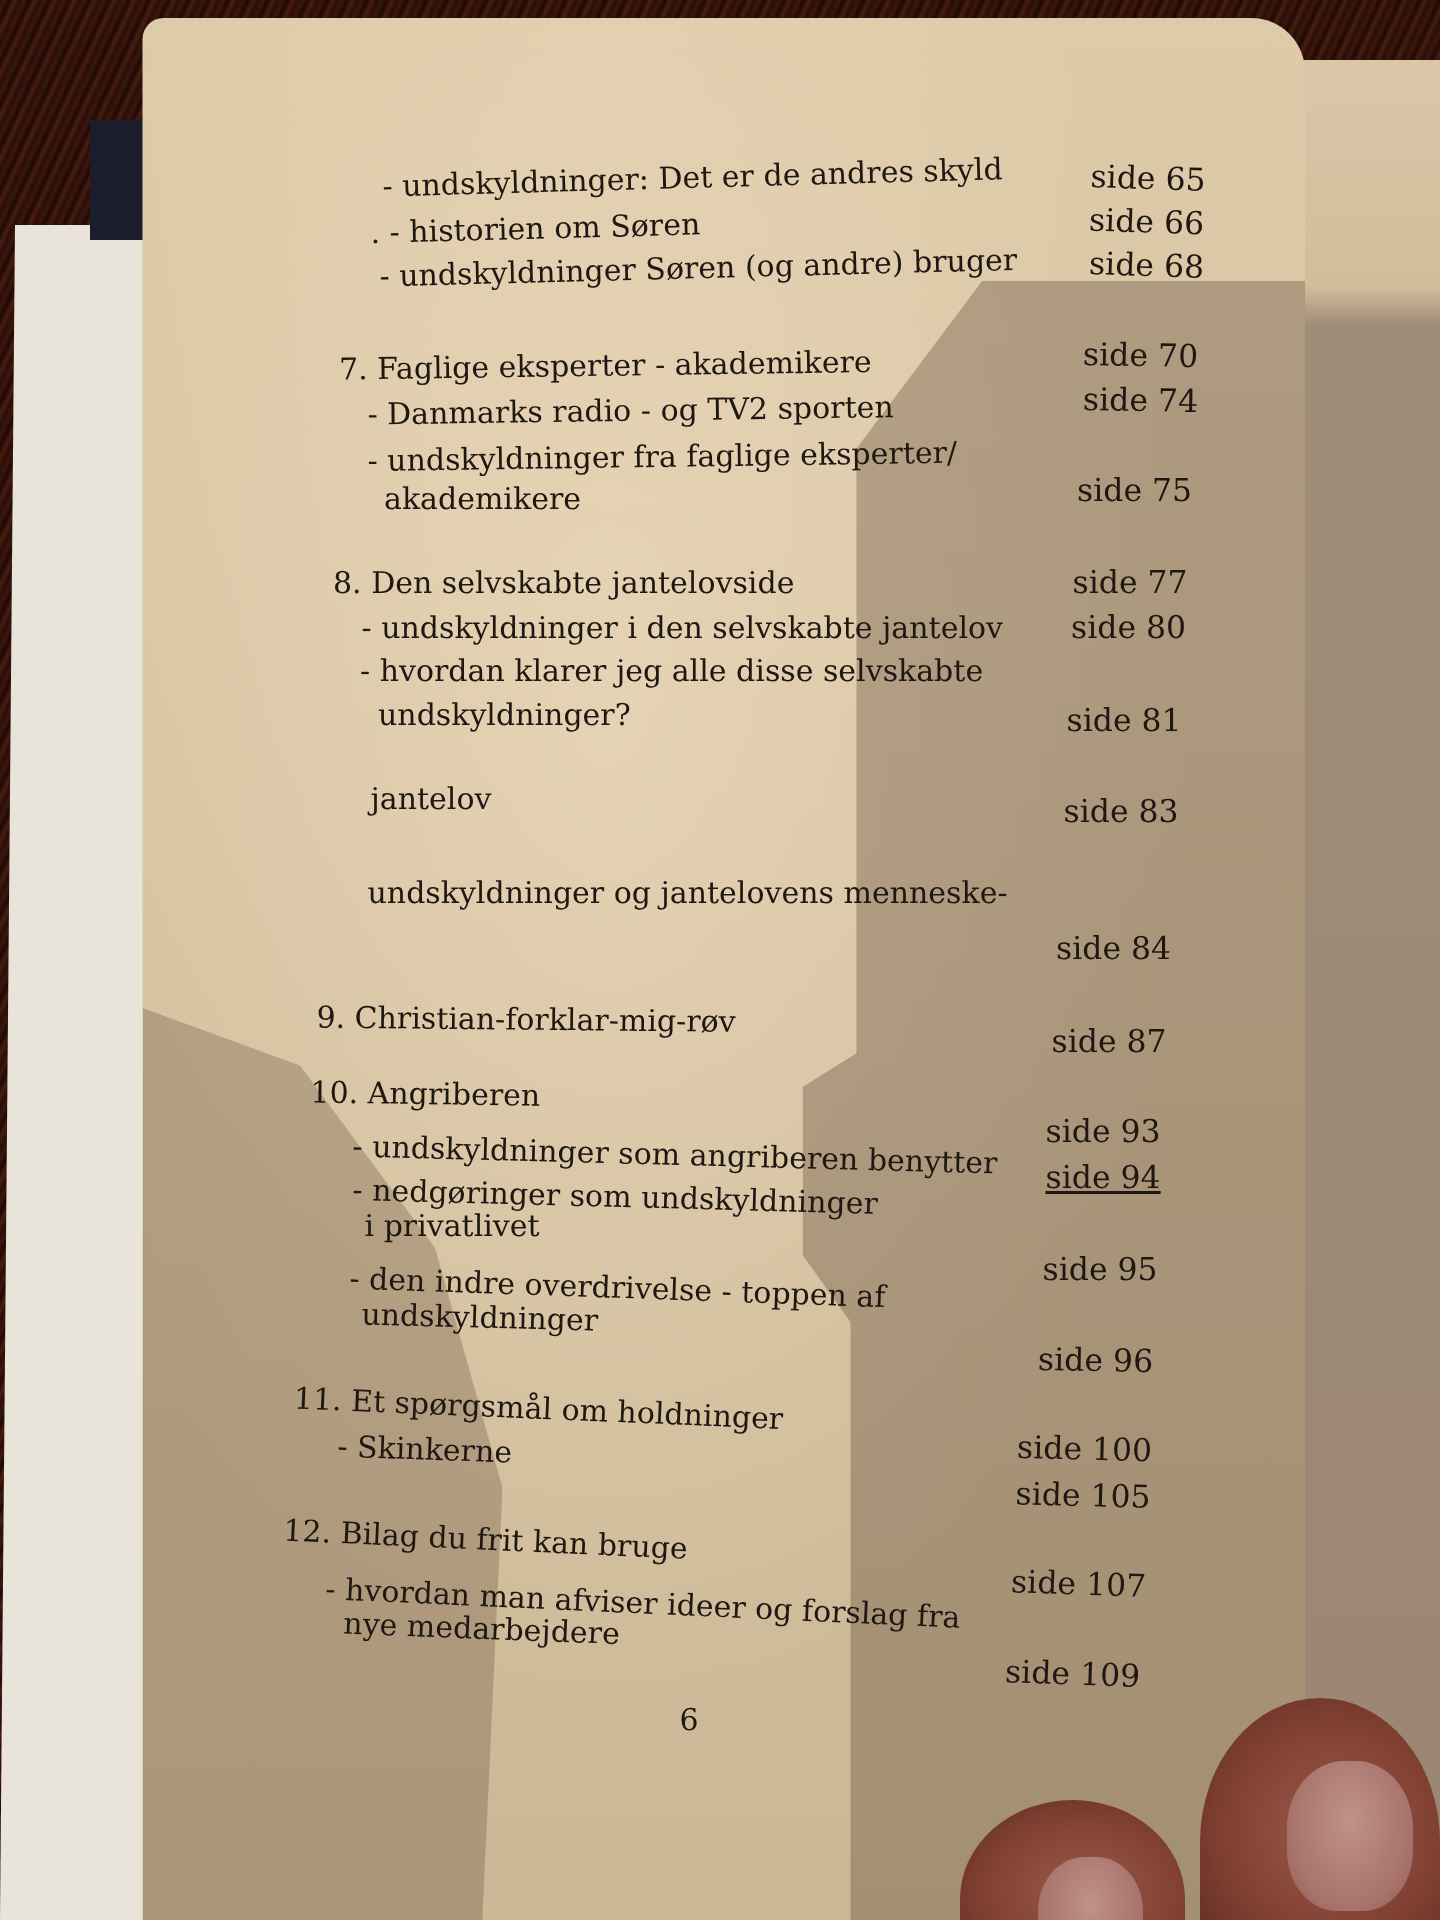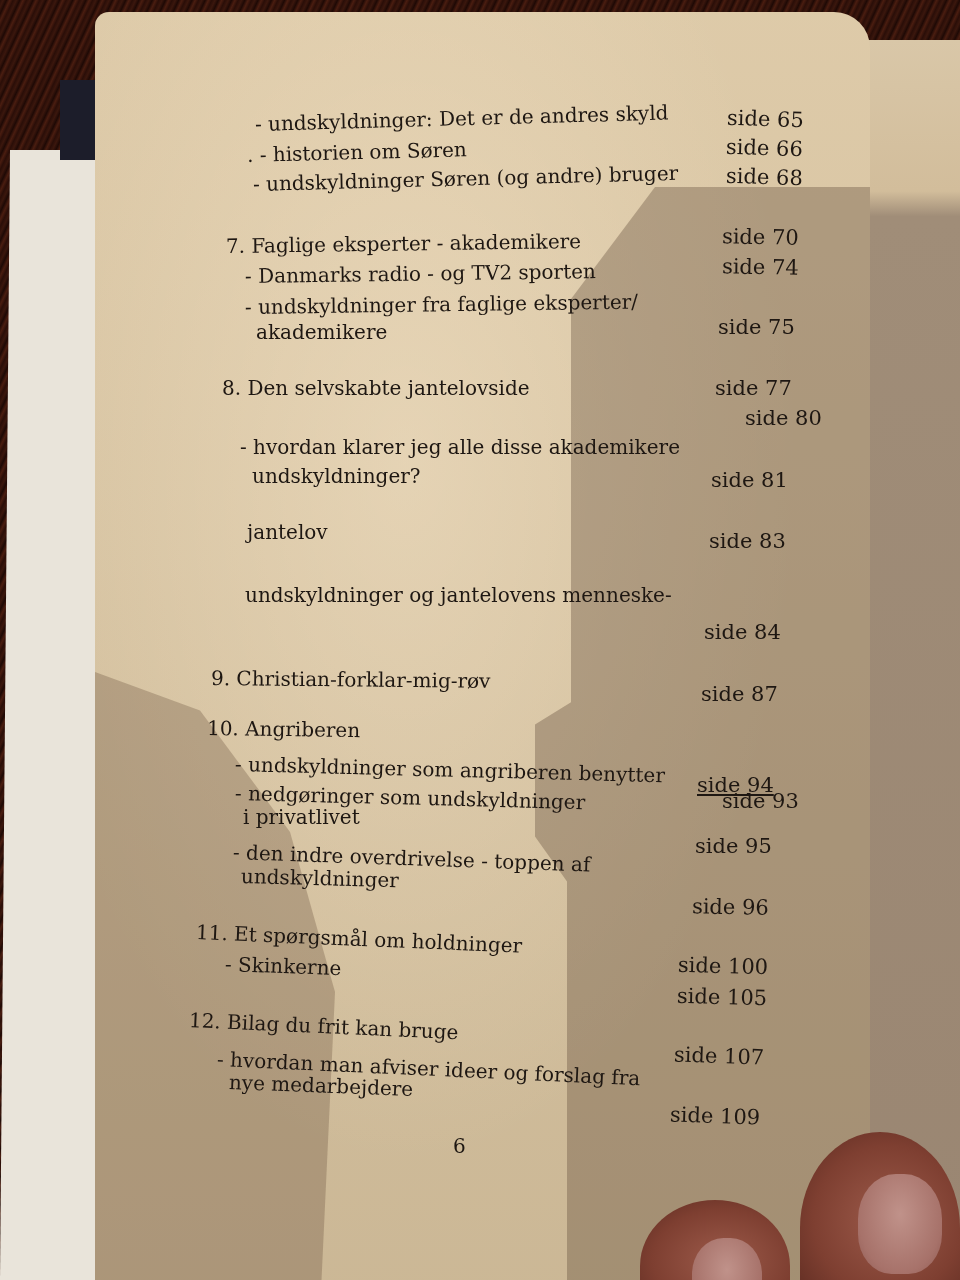--- a/index.html
+++ b/index.html
@@ -106,43 +106,44 @@
   <div class="pg" style="left:627px;top:243px;transform:rotate(1deg);">side 74</div>
 
   <div class="line" style="left:150px;top:283px;transform:rotate(-0.8deg);">- undskyldninger fra faglige eksperter/</div>
 
   <div class="line" style="left:161px;top:308px;">akademikere</div>
   <div class="pg" style="left:623px;top:303px;">side 75</div>
 
   <div class="line" style="left:127px;top:364px;">8. Den selvskabte jantelovside</div>
   <div class="pg" style="left:620px;top:364px;">side 77</div>
 
-  <div class="pg" style="left:650px;top:394px;text-align:right;">side 80</div>
+  <div class="line" style="left:146px;top:394px;">- undskyldninger i den selvskabte jantelov</div>
+  <div class="pg" style="left:619px;top:394px;text-align:right;">side 80</div>
 
-  <div class="line" style="left:145px;top:423px;">- hvordan klarer jeg alle disse akademikere</div>
+  <div class="line" style="left:145px;top:423px;">- hvordan klarer jeg alle disse selvskabte</div>
 
   <div class="line" style="left:157px;top:452px;">undskyldninger?</div>
   <div class="pg" style="left:616px;top:456px;">side 81</div>
 
 
   <div class="line" style="left:152px;top:508px;">jantelov</div>
   <div class="pg" style="left:614px;top:517px;">side 83</div>
 
 
   <div class="line" style="left:150px;top:571px;text-align:right;">undskyldninger og jantelovens menneske-</div>
 
   <div class="pg" style="left:609px;top:608px;">side 84</div>
 
   <div class="line" style="left:116px;top:654px;transform:rotate(0.6deg);">9. Christian-forklar-mig-røv</div>
   <div class="pg" style="left:606px;top:670px;">side 87</div>
 
   <div class="line" style="left:112px;top:704px;transform:rotate(0.8deg);">10. Angriberen</div>
 
   <div class="line" style="left:140px;top:740px;transform:rotate(1.5deg);">- undskyldninger som angriberen benytter</div>
-  <div class="pg" style="left:627px;top:730px;margin-top:47px;">side 93</div>
+  <div class="pg" style="left:602px;top:730px;">side 93</div>
 
   <div class="line" style="left:140px;top:769px;transform:rotate(1.5deg);">- nedgøringer som undskyldninger</div>
   <div class="pg" style="left:602px;top:761px;text-decoration:underline;">side 94</div>
 
   <div class="line" style="left:148px;top:793px;">i privatlivet</div>
 
   <div class="line" style="left:138px;top:828px;transform:rotate(2deg);">- den indre overdrivelse - toppen af</div>
   <div class="pg" style="left:600px;top:822px;">side 95</div>
 
   <div class="line" style="left:146px;top:852px;transform:rotate(1.5deg);">undskyldninger</div>

